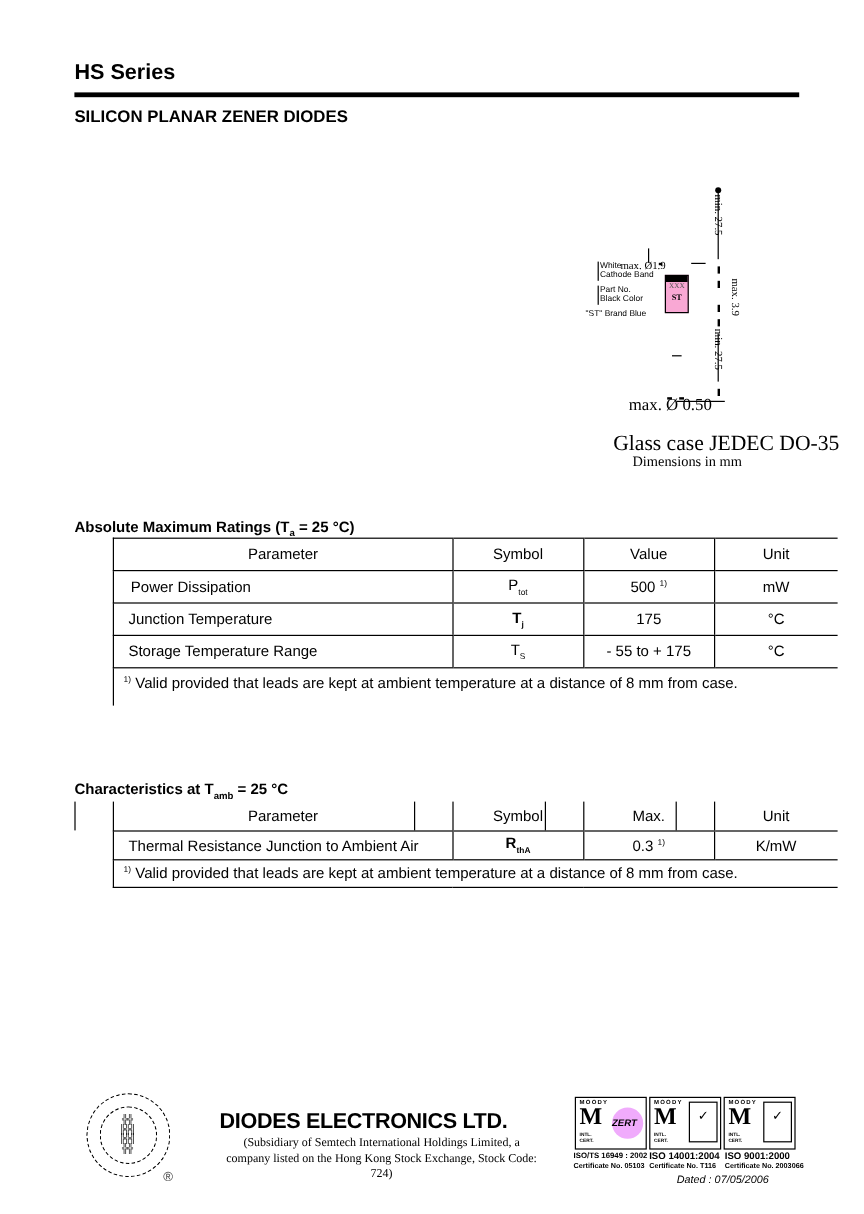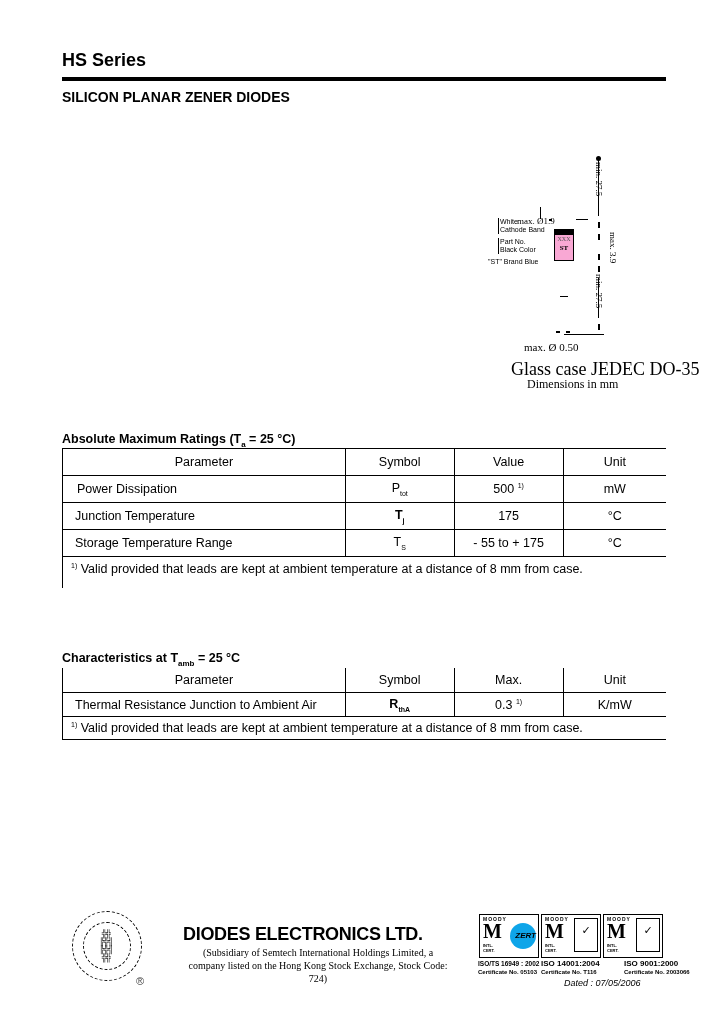--- a/index.html
+++ b/index.html
@@ -12,21 +12,21 @@
     
     .diagram { left: 480px; top: 150px; width: 200px; height: 250px; font-family: "Liberation Serif", serif; }
     .diagram .txt { position: absolute; white-space: nowrap; }
     .d-small { font-size: 7px; font-family: "Liberation Sans", sans-serif; line-height: 8px; }
     .d-vert { writing-mode: vertical-rl; font-size: 9px; }
     .dline { position: absolute; background: #000; }
 
     
     .section-title { font-size: 12.5px; font-weight: bold; }
     .section-title sub { font-size: 8px; font-weight: bold; }
-    table.spec { position: absolute; border-collapse: collapse; font-size: 12.5px; }
+    table.spec { position: absolute; border-collapse: collapse; font-size: 12.5px; margin-left: 32px; }
     table.spec td { border-top: 1px solid #000; border-bottom: 1px solid #000; border-left: 1px solid #000; padding: 0; height: 26px; vertical-align: middle; }
     table.spec td.c { text-align: center; }
     table.spec td.l { text-align: left; padding-left: 12px; }
     table.spec sup { font-size: 7px; vertical-align: 5px; }
     table.spec sub { font-size: 7px; }
     table.spec tr.foot td { border-bottom: none; height: 26px; vertical-align: top; padding-top: 5px; padding-left: 8px; }
     table.spec tr.foot2 td { border-bottom: 1px solid #000; height: 22px; vertical-align: middle; padding-left: 8px; padding-top: 0; }
     .bold-sym { font-weight: bold; }
 
     
@@ -34,21 +34,21 @@
     .logo-inner { left: 83px; top: 922px; width: 46px; height: 46px; border-radius: 50%; border: 1px dashed #000; }
     .logo-glyph { left: 88px; top: 930px; font-family: "Liberation Mono", monospace; font-size: 8px; line-height: 8px; width: 36px; text-align: center; letter-spacing: -0.5px; }
     .reg { left: 136px; top: 975px; font-size: 11px; color: #444; }
     .company { left: 183px; top: 924px; font-size: 18px; font-weight: bold; letter-spacing: -0.3px; }
     .company-sub { left: 187px; top: 946px; font-family: "Liberation Serif", serif; font-size: 10px; line-height: 13px; text-align: center; width: 262px; }
     .cert { top: 914px; width: 58px; height: 42px; border: 1px solid #000; }
     .cert .moody { position: absolute; left: 3px; top: 1px; font-size: 5px; font-weight: bold; letter-spacing: 1px; }
     .cert .m { position: absolute; left: 3px; top: 6px; font-size: 20px; font-weight: 900; font-family: "Liberation Serif", serif; line-height: 20px; }
     .cert .sub { position: absolute; left: 3px; top: 28px; font-size: 4px; line-height: 5px; font-weight: bold; }
     .cert .badge { position: absolute; right: 2px; top: 3px; width: 22px; height: 32px; border: 1px solid #000; font-size: 11px; text-align: center; line-height: 22px; }
-    .cert .zert { position: absolute; right: 2px; top: 8px; width: 26px; height: 26px; border-radius: 50%; background: #0ea5e9; font-size: 8px; font-weight: bold; font-style: italic; text-align: right; line-height: 26px; }
+    .cert .zert { position: absolute; right: 2px; top: 8px; width: 26px; height: 26px; border-radius: 50%; background: #f0abfc; font-size: 8px; font-weight: bold; font-style: italic; text-align: left; line-height: 26px; }
     .cert-label { top: 959px; font-size: 8px; line-height: 9px; white-space: nowrap; font-weight: bold; }
     .cert-label .n { font-size: 6px; font-weight: bold; }
     .dated { left: 564px; top: 978px; font-size: 9px; font-style: italic; text-align: center; }
   </style>
 </head>
 <body>
 
 <div class="abs series-title">HS Series</div>
 <div class="abs title-rule"></div>
 <div class="abs subtitle">SILICON PLANAR ZENER DIODES</div>
@@ -86,21 +86,21 @@
 
   <div class="abs" style="left:74px; top:79px; width:18px; height:30px; border:1px solid #000; background:#f9a8d4;">
     <div style="height:5px; background:#000;"></div>
     <div style="font-size:6px; text-align:center; line-height:9px; color:#555;">XXX</div>
     <div style="font-size:7px; text-align:center; line-height:9px; font-weight:bold;">ST</div>
   </div>
 
   <div class="dline" style="left:80px; top:146px; width:8px; height:1px;"></div>
   <div class="dline" style="left:76px; top:181px; width:4px; height:2px;"></div>
   <div class="dline" style="left:86px; top:181px; width:4px; height:2px;"></div>
-  <div class="txt" style="left:44px; top:191px; font-size:11px;">max. Ø 0.50</div>
+  <div class="txt" style="left:44px; top:181px; font-size:14px;">max. Ø 0.50</div>
   <div class="txt" style="left:31px; top:209px; font-size:18px;">Glass case JEDEC DO-35</div>
   <div class="txt" style="left:47px; top:227px; font-size:12px;">Dimensions in mm</div>
 </div>
 
 <div class="abs section-title" style="left:62px; top:432px;"><span>Absolute Maximum Ratings (T</span><sub>a</sub><span> = 25 °C)</span></div>
 
 <table class="spec" style="left:62px; top:448px; width:604px;">
   <colgroup>
       <col style="width:283px">
       <col style="width:109px">
@@ -199,18 +199,18 @@
 </div>
 
 <div class="abs cert-label" style="left:478px;">
   <div style="font-size:6.5px;">ISO/TS 16949 : 2002</div>
   <div class="n">Certificate No. 05103</div>
 </div>
 <div class="abs cert-label" style="left:541px;">
   <div>ISO 14001:2004</div>
   <div class="n">Certificate No. T116</div>
 </div>
-<div class="abs cert-label" style="left:604px;margin-left:20px;">
+<div class="abs cert-label" style="left:604px;">
   <div>ISO 9001:2000</div>
   <div class="n">Certificate No. 2003066</div>
 </div>
 
 <div class="abs dated">Dated : 07/05/2006</div>
 
 </body></html>

